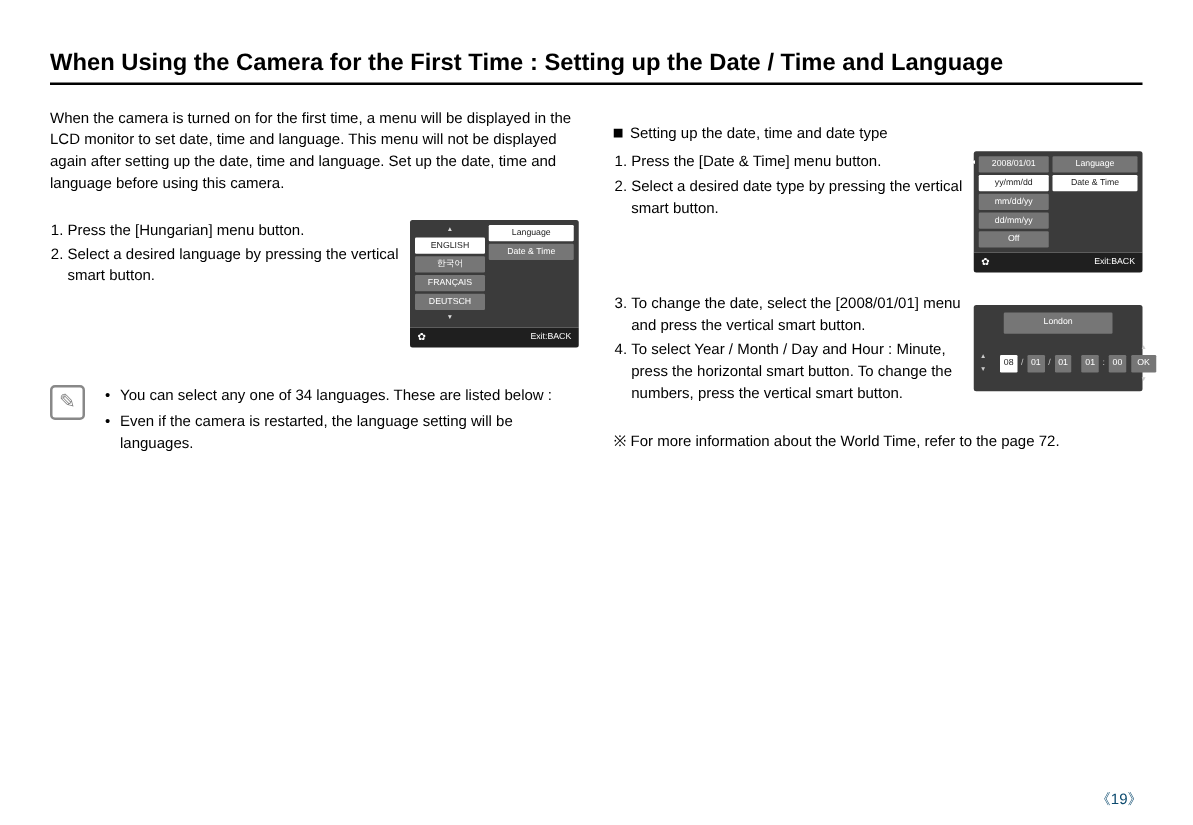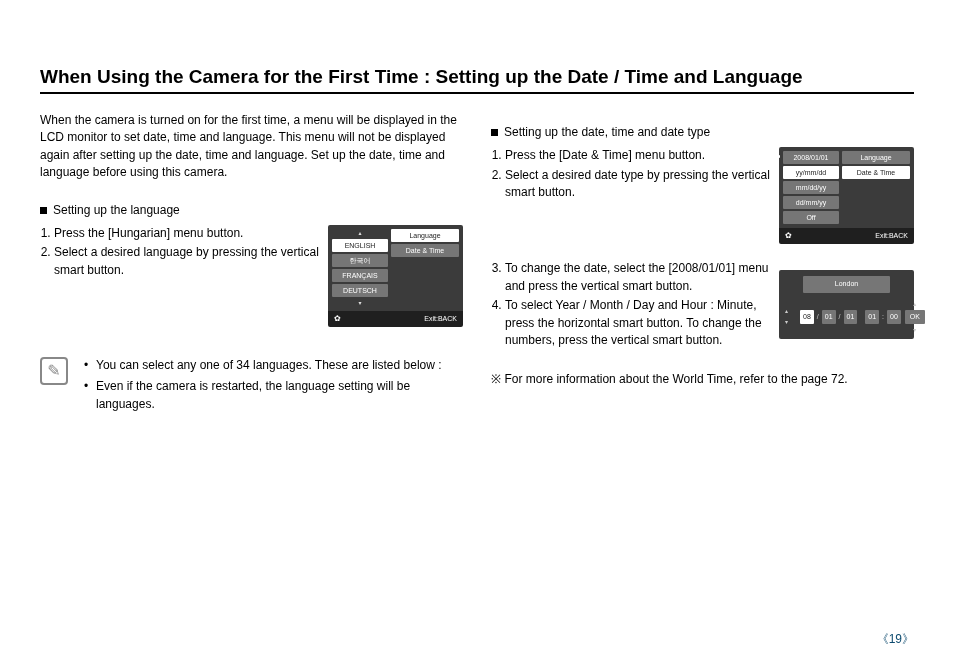--- a/index.html
+++ b/index.html
@@ -8,21 +8,20 @@
     padding: 0;
     font-family: Arial, Helvetica, sans-serif;
     background: #fff;
     color: #000;
     width: 954px;
     height: 660px;
     position: relative;
   }
   .page {
     padding: 40px 40px 0 40px;
-    margin-top: 26px;
   }
   .title {
     font-size: 19px;
     font-weight: bold;
     border-bottom: 2px solid #000;
     padding-bottom: 4px;
     margin-bottom: 18px;
   }
   .cols {
     display: flex;
@@ -115,23 +114,20 @@
 <body>
 
 <div class="page">
   <div class="title">When Using the Camera for the First Time : Setting up the Date / Time and Language</div>
 
   <div class="cols">
 
     <div class="col">
       <div class="intro">When the camera is turned on for the first time, a menu will be displayed in the LCD monitor to set date, time and language. This menu will not be displayed again after setting up the date, time and language. Set up the date, time and language before using this camera.</div>
 
-      <div class="sec-head">
-        <span class="sq"></span><span>Setting up the language</span>
-      </div>
 
       <div class="row-with-lcd">
         <div class="txt">
           <ol class="steps">
             <li>Press the [Hungarian] menu button.</li>
             <li>Select a desired language by pressing the vertical smart button.</li>
           </ol>
         </div>
 
         <div class="lcd">

